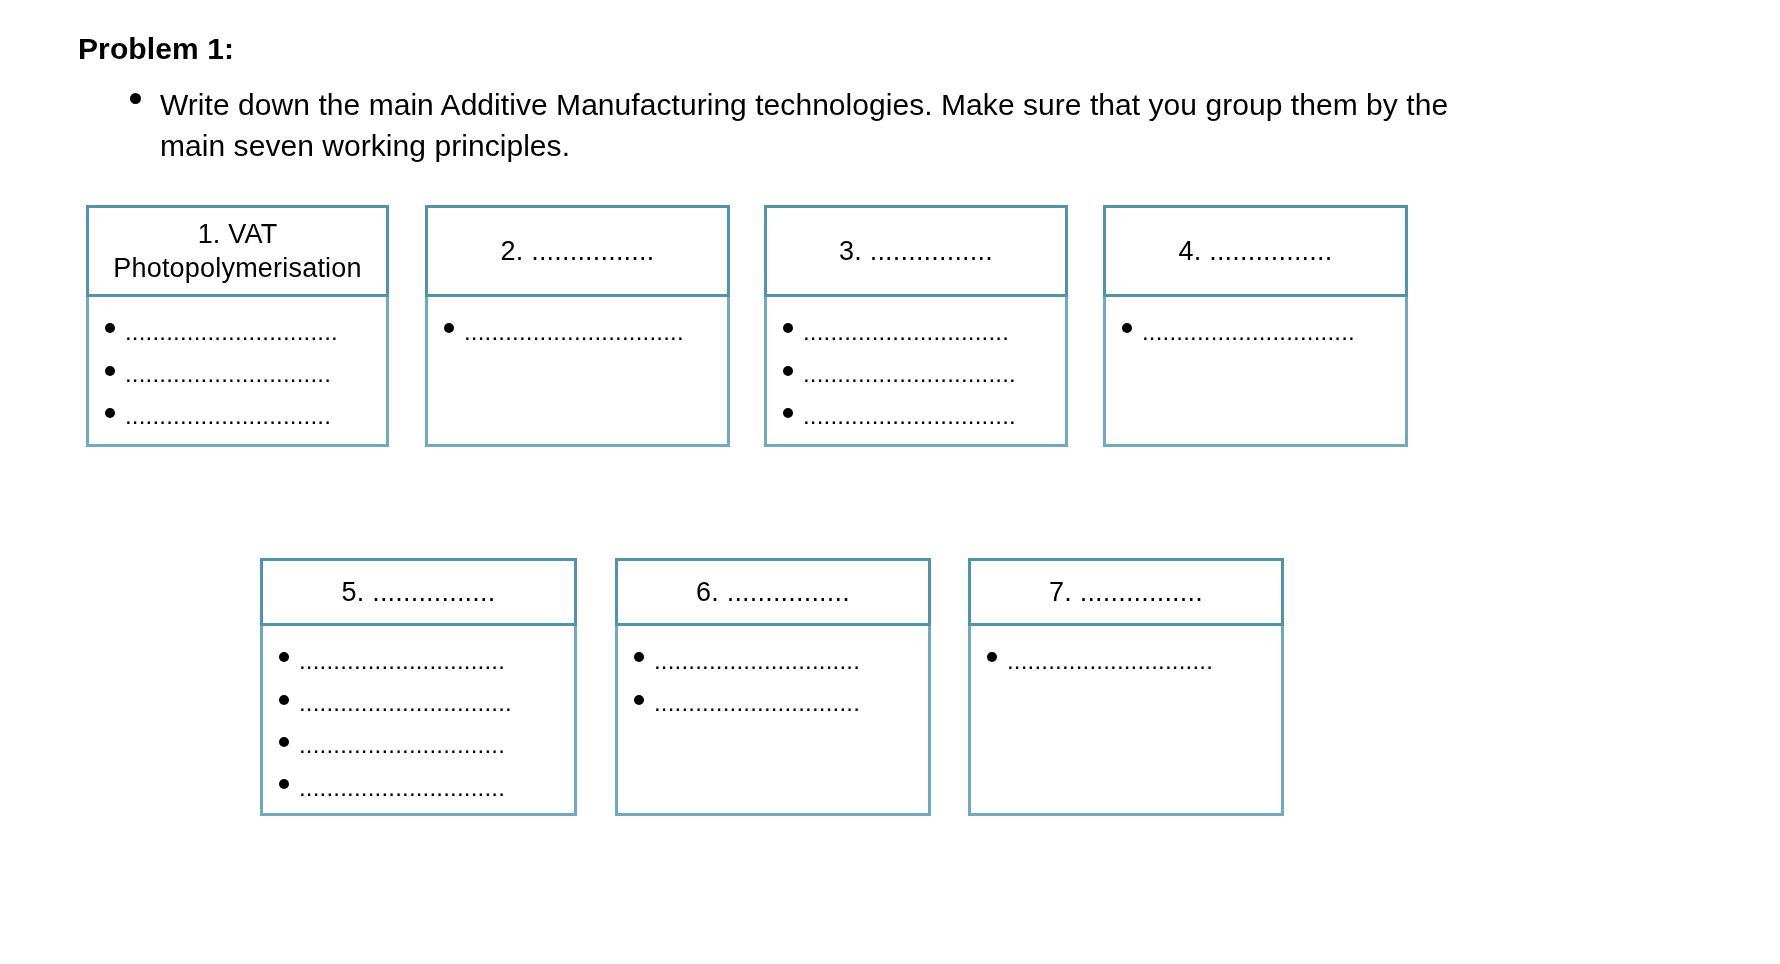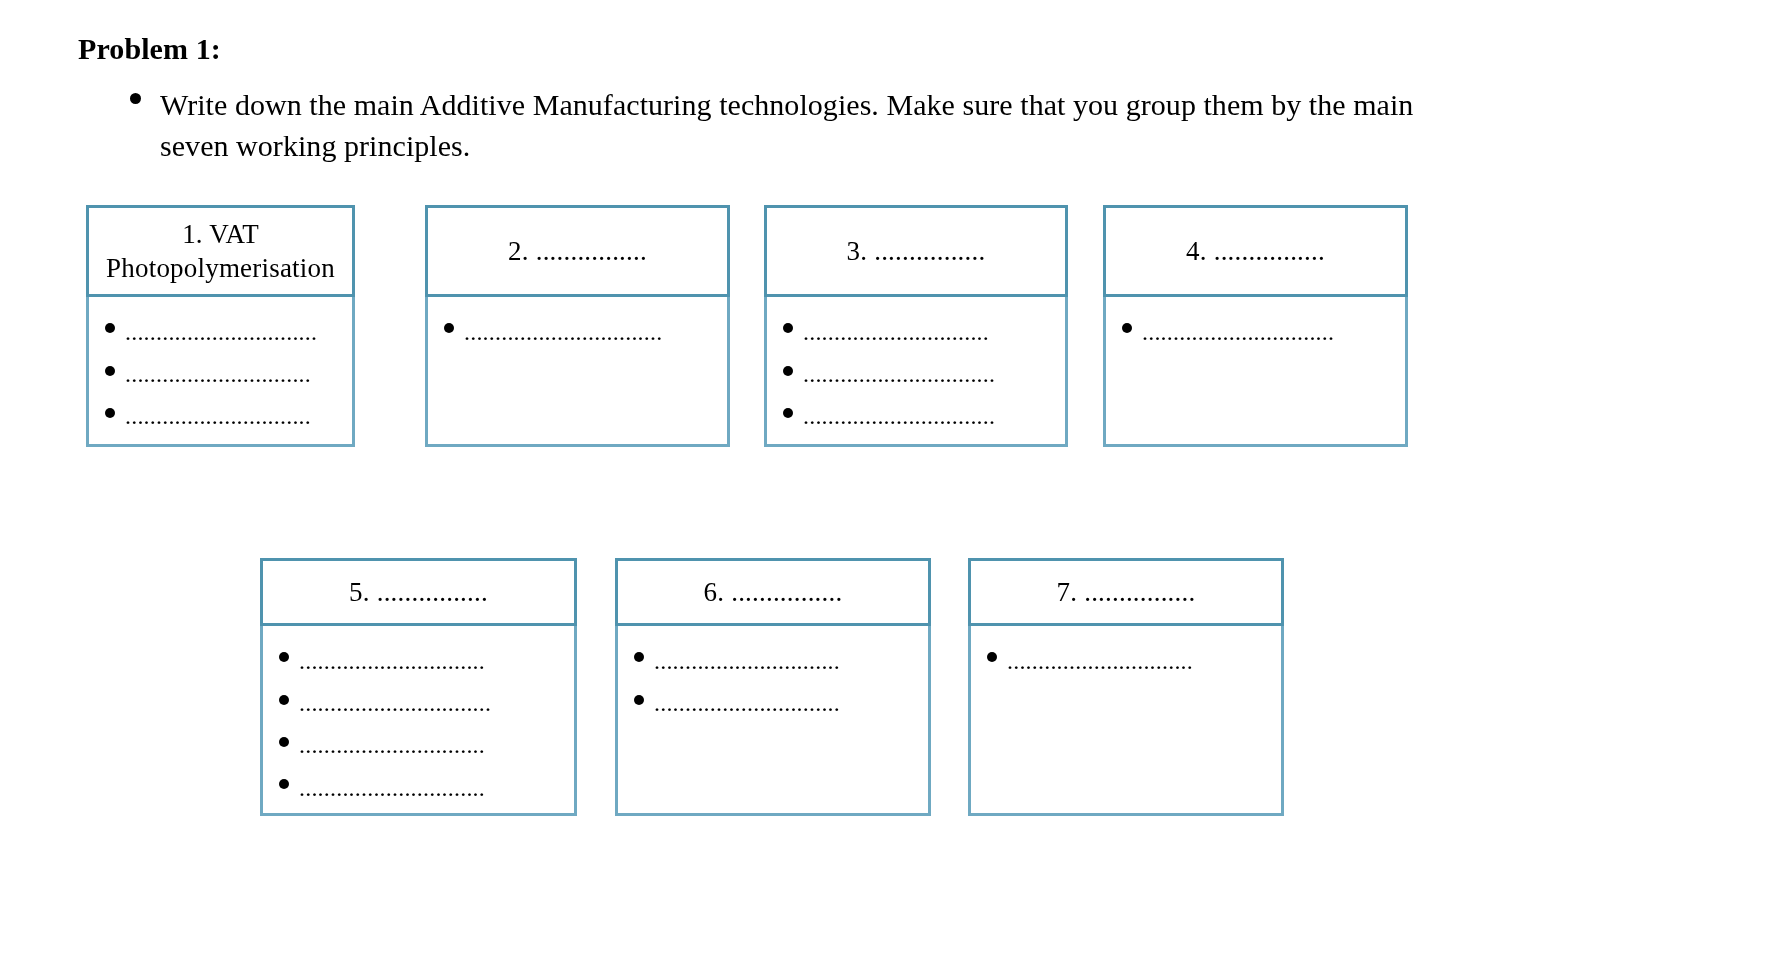--- a/index.html
+++ b/index.html
@@ -14,21 +14,20 @@
     position: relative;
     overflow: hidden;
     font-family: "Liberation Sans", "DejaVu Sans", sans-serif;
     color: #000000;
     -webkit-font-smoothing: antialiased;
   }
 
   #page {
     position: absolute;
     inset: 0;
-    font-family: Liberation Serif, serif;
   }
 
   
   .prompt-block {
     position: absolute;
     left: 78px;
     top: 30px;
     width: 1420px;
   }
   .problem-title {
@@ -117,21 +116,21 @@
   }
   .blank-dots {
     display: inline-block;
     vertical-align: baseline;
   }
 
   
   .r1 { top: 205px; }
   .r1 .card-header { height: 92px; }
   .r1 .card-body   { height: 150px; }
-  .c1 { left: 86px;   width: 269px; }
+  .c1 { left: 86px;   width: 303px; }
   .c2 { left: 425px;  width: 305px; }
   .c3 { left: 764px;  width: 304px; }
   .c4 { left: 1103px; width: 305px; }
 
   
   .r2 { top: 558px; }
   .r2 .card-header { height: 68px; }
   .r2 .card-body   { height: 190px; }
   .c5 { left: 260px; width: 317px; }
   .c6 { left: 615px; width: 316px; }

